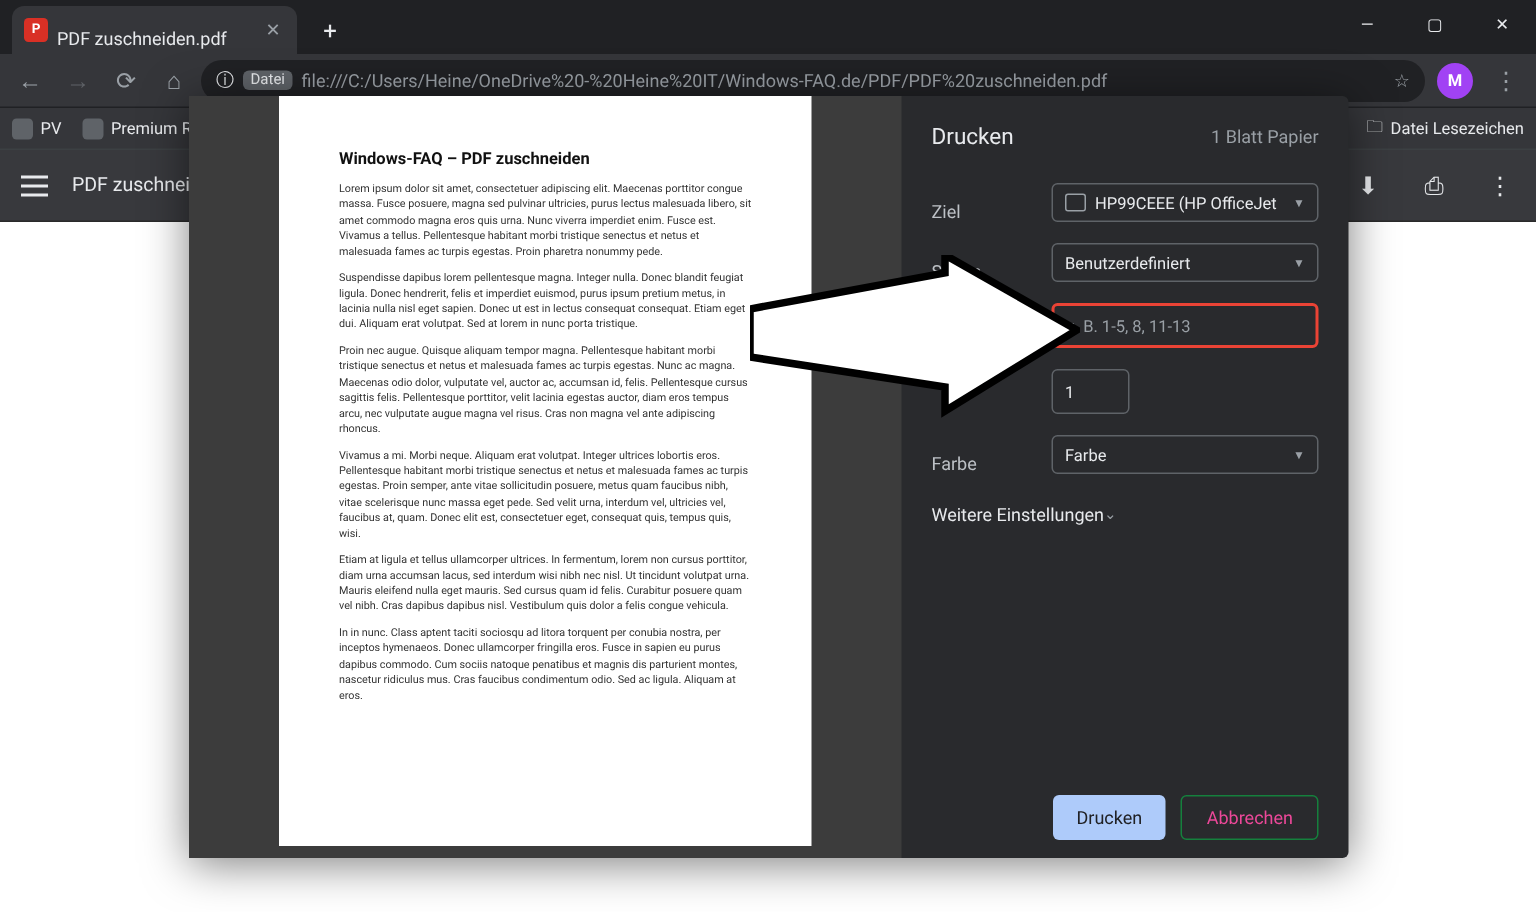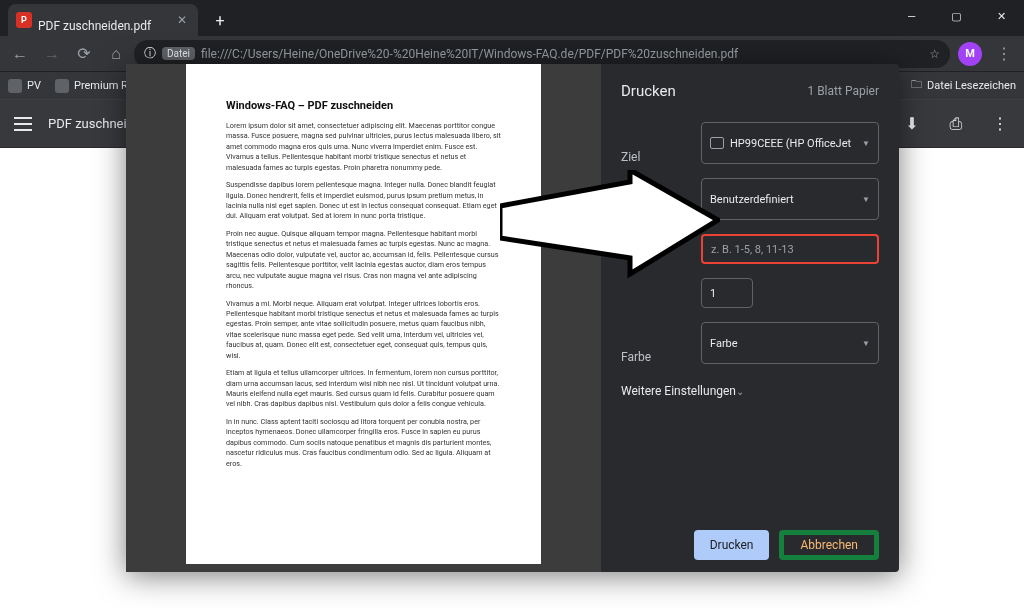--- a/index.html
+++ b/index.html
@@ -55,31 +55,31 @@
 .page h1{font-size:11px;font-weight:bold;margin-bottom:7px;color:#111}
 .page p{margin-bottom:7px}
 
 
 .settings{flex:1;padding:18px 20px 12px;display:flex;flex-direction:column;font-size:12px;color:#e8eaed;position:relative}
 .settings-header{display:flex;justify-content:space-between;align-items:center;margin-bottom:22px}
 .settings-header h2{font-size:15px;font-weight:400}
 .settings-header .count{font-size:12px;color:#9aa0a6}
 .row{display:flex;align-items:flex-end;margin-bottom:14px;gap:10px}
 .row .lbl{width:70px;font-size:12px;color:#bdc1c6}
-.select{flex:1;height:42px;background:transparent;border:1px solid #5f6368;border-radius:4px;display:flex;align-items:center;padding:0 8px;color:#e8eaed;font-size:11px;position:relative}
+.select{flex:1;height:26px;background:transparent;border:1px solid #5f6368;border-radius:4px;display:flex;align-items:center;padding:0 8px;color:#e8eaed;font-size:11px;position:relative}
 .select .chev{margin-left:auto;font-size:8px;color:#9aa0a6}
 .select .printer-icon{width:14px;height:12px;margin-right:6px;position:relative}
 .select .printer-icon::before{content:"";position:absolute;inset:0;border:1.5px solid #9aa0a6;border-radius:2px}
 .input-highlight{flex:1;height:30px;border:2px solid #ea4335;border-radius:4px;display:flex;align-items:center;padding:0 8px;color:#9aa0a6;font-size:11px;background:transparent}
 .num-input{width:52px;height:30px;border:1px solid #5f6368;border-radius:4px;display:flex;align-items:center;padding:0 8px;color:#e8eaed;font-size:11px;background:transparent}
 .expand{display:flex;align-items:center;font-size:12px;color:#e8eaed;margin-top:6px;margin-bottom:auto}
 .actions{display:flex;justify-content:flex-end;gap:10px;margin-top:auto}
 .btn{height:30px;padding:0 16px;border-radius:4px;font-size:12px;display:flex;align-items:center;cursor:pointer}
 .btn-primary{background:#aecbfa;color:#202124}
-.btn-secondary{background:transparent;border:5px solid #15803d;color:#fdba74}
+.btn-secondary{background:transparent;border:1px solid #15803d;color:#ec4899}
 
 
 .arrow{position:absolute;top:170px;left:500px;width:220px;height:110px;pointer-events:none}
 
 
 .thumbside{position:absolute;left:0;top:48px;bottom:0;width:170px;background:#3c4043;padding:18px 0 0 0;display:flex;flex-direction:column;align-items:center}
 .thumb{width:95px;height:124px;background:#fff;border:3px solid #8ab4f8;border-radius:2px;padding:6px;font-size:3px;line-height:1.3;color:#555;overflow:hidden}
 .thumb-num{margin-top:8px;font-size:12px;color:#e8eaed}
 </style>
 </head>

